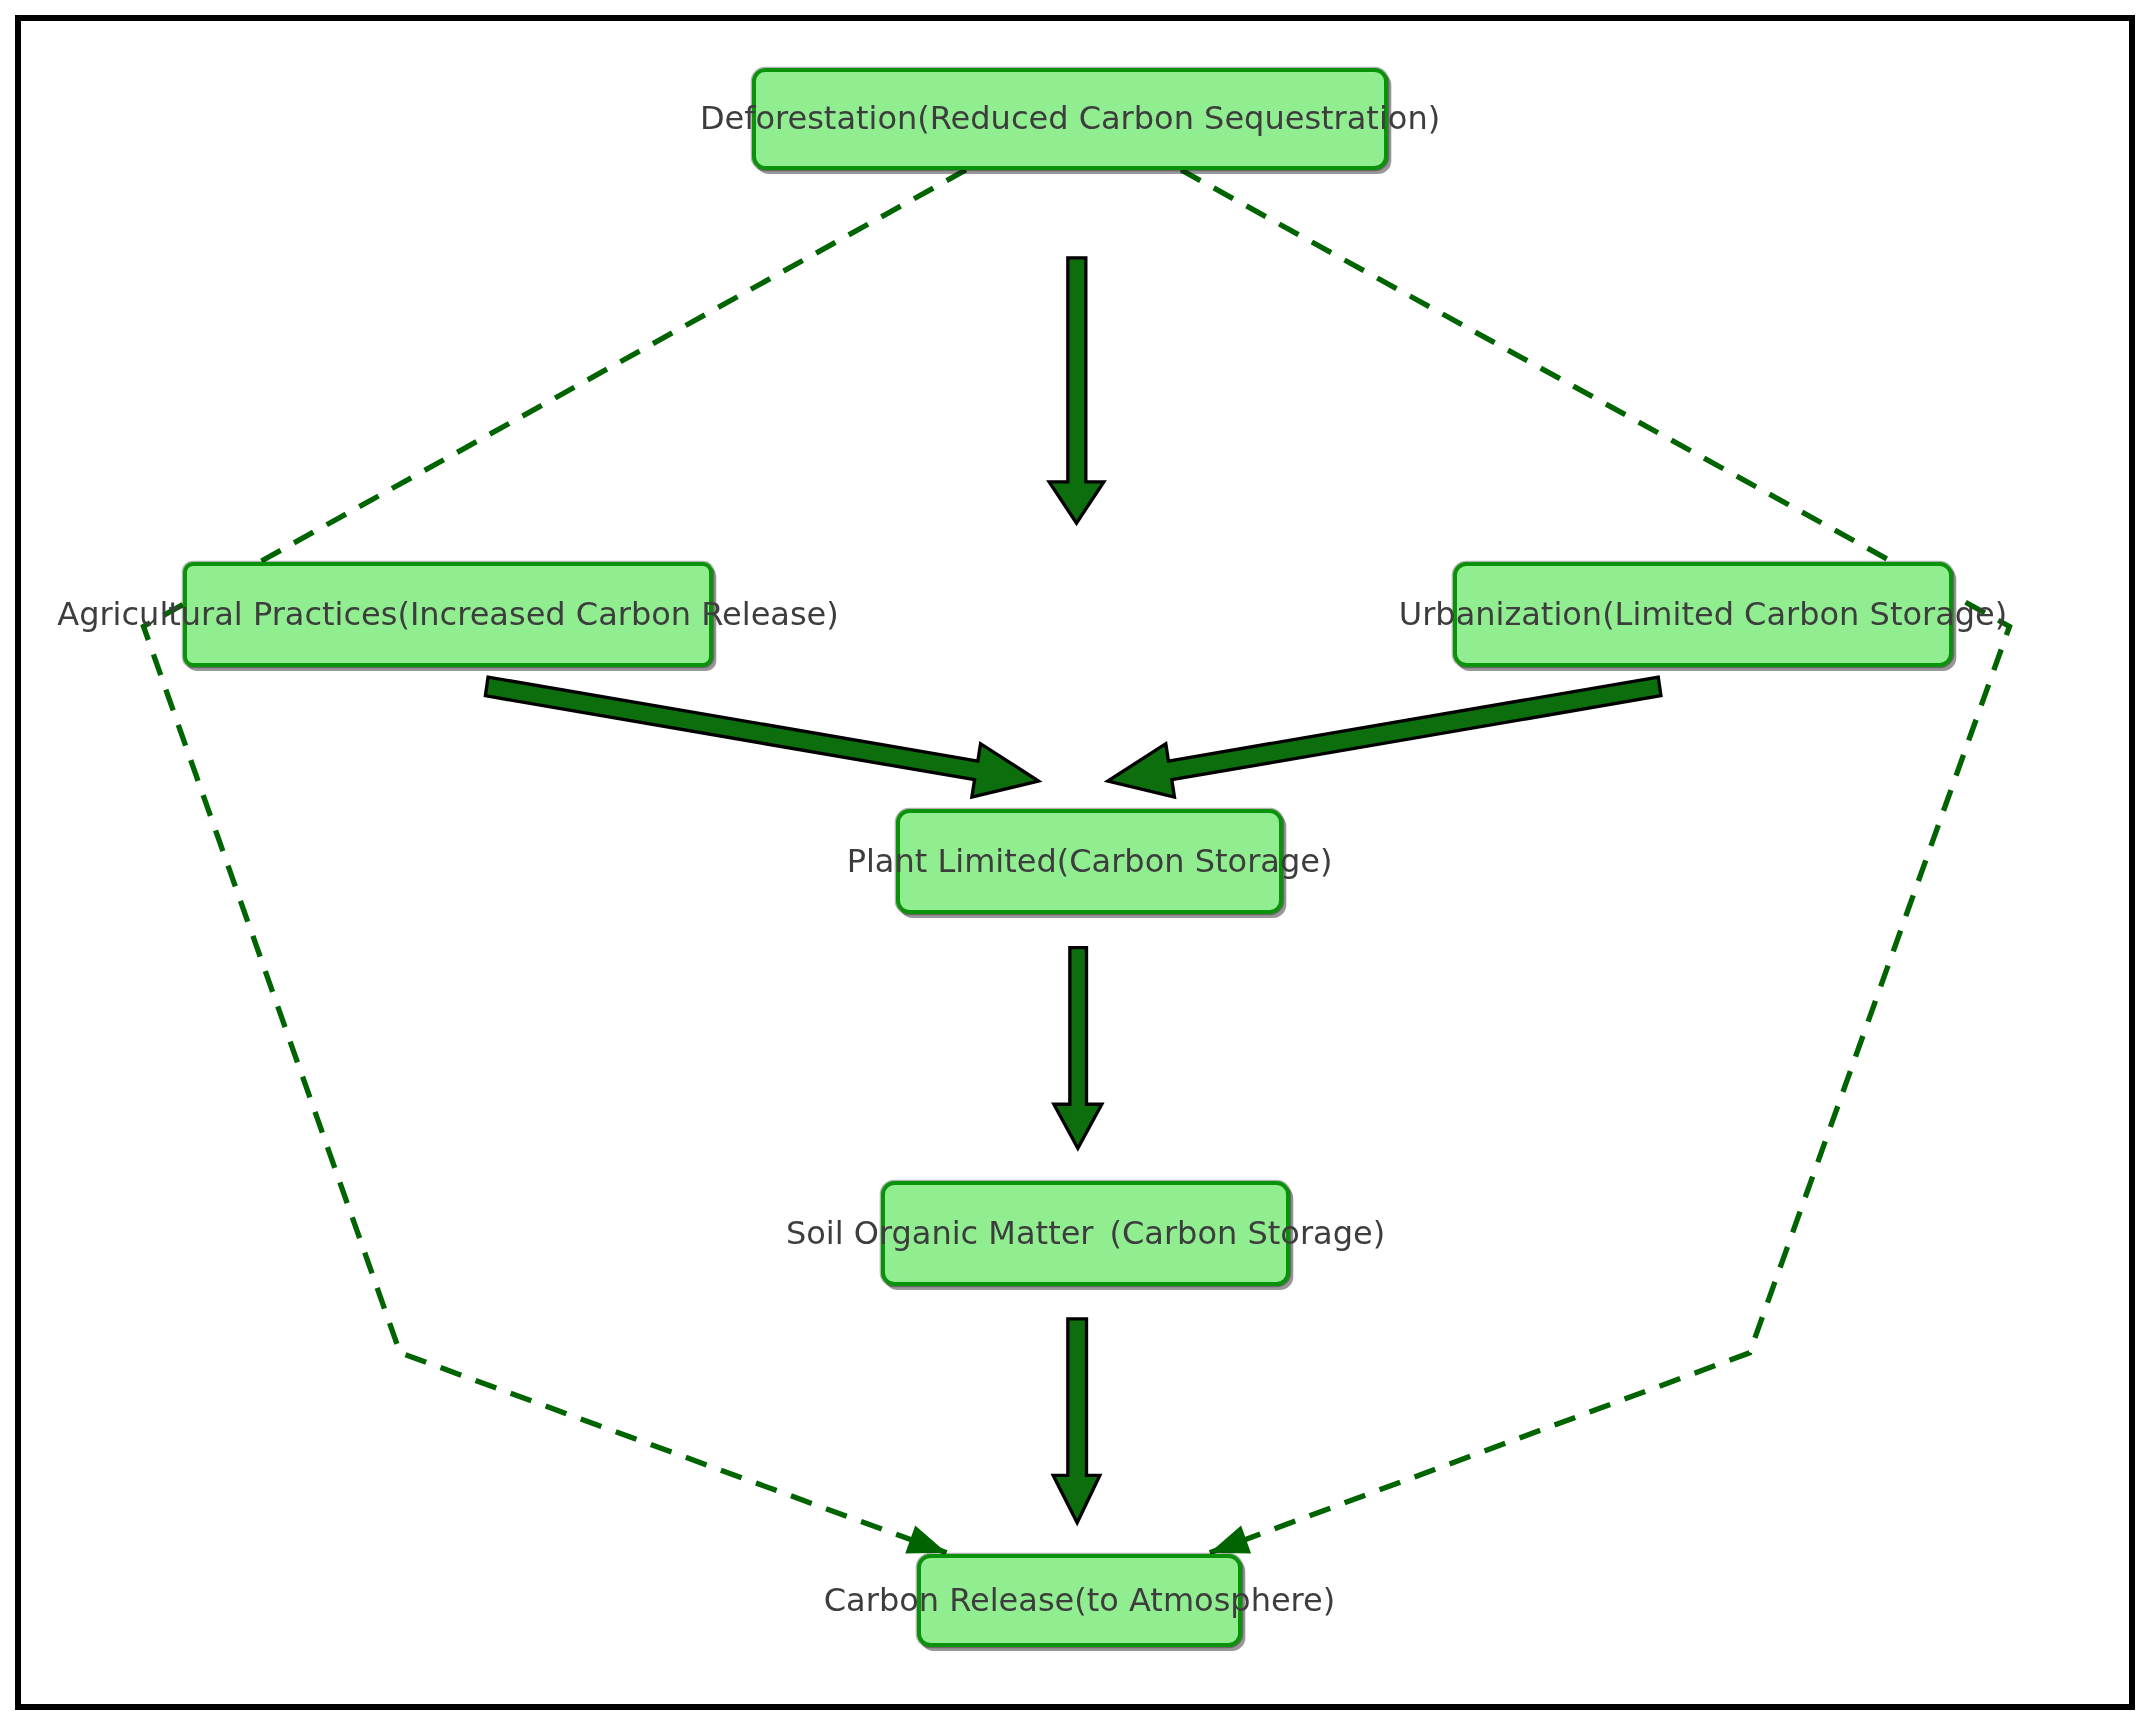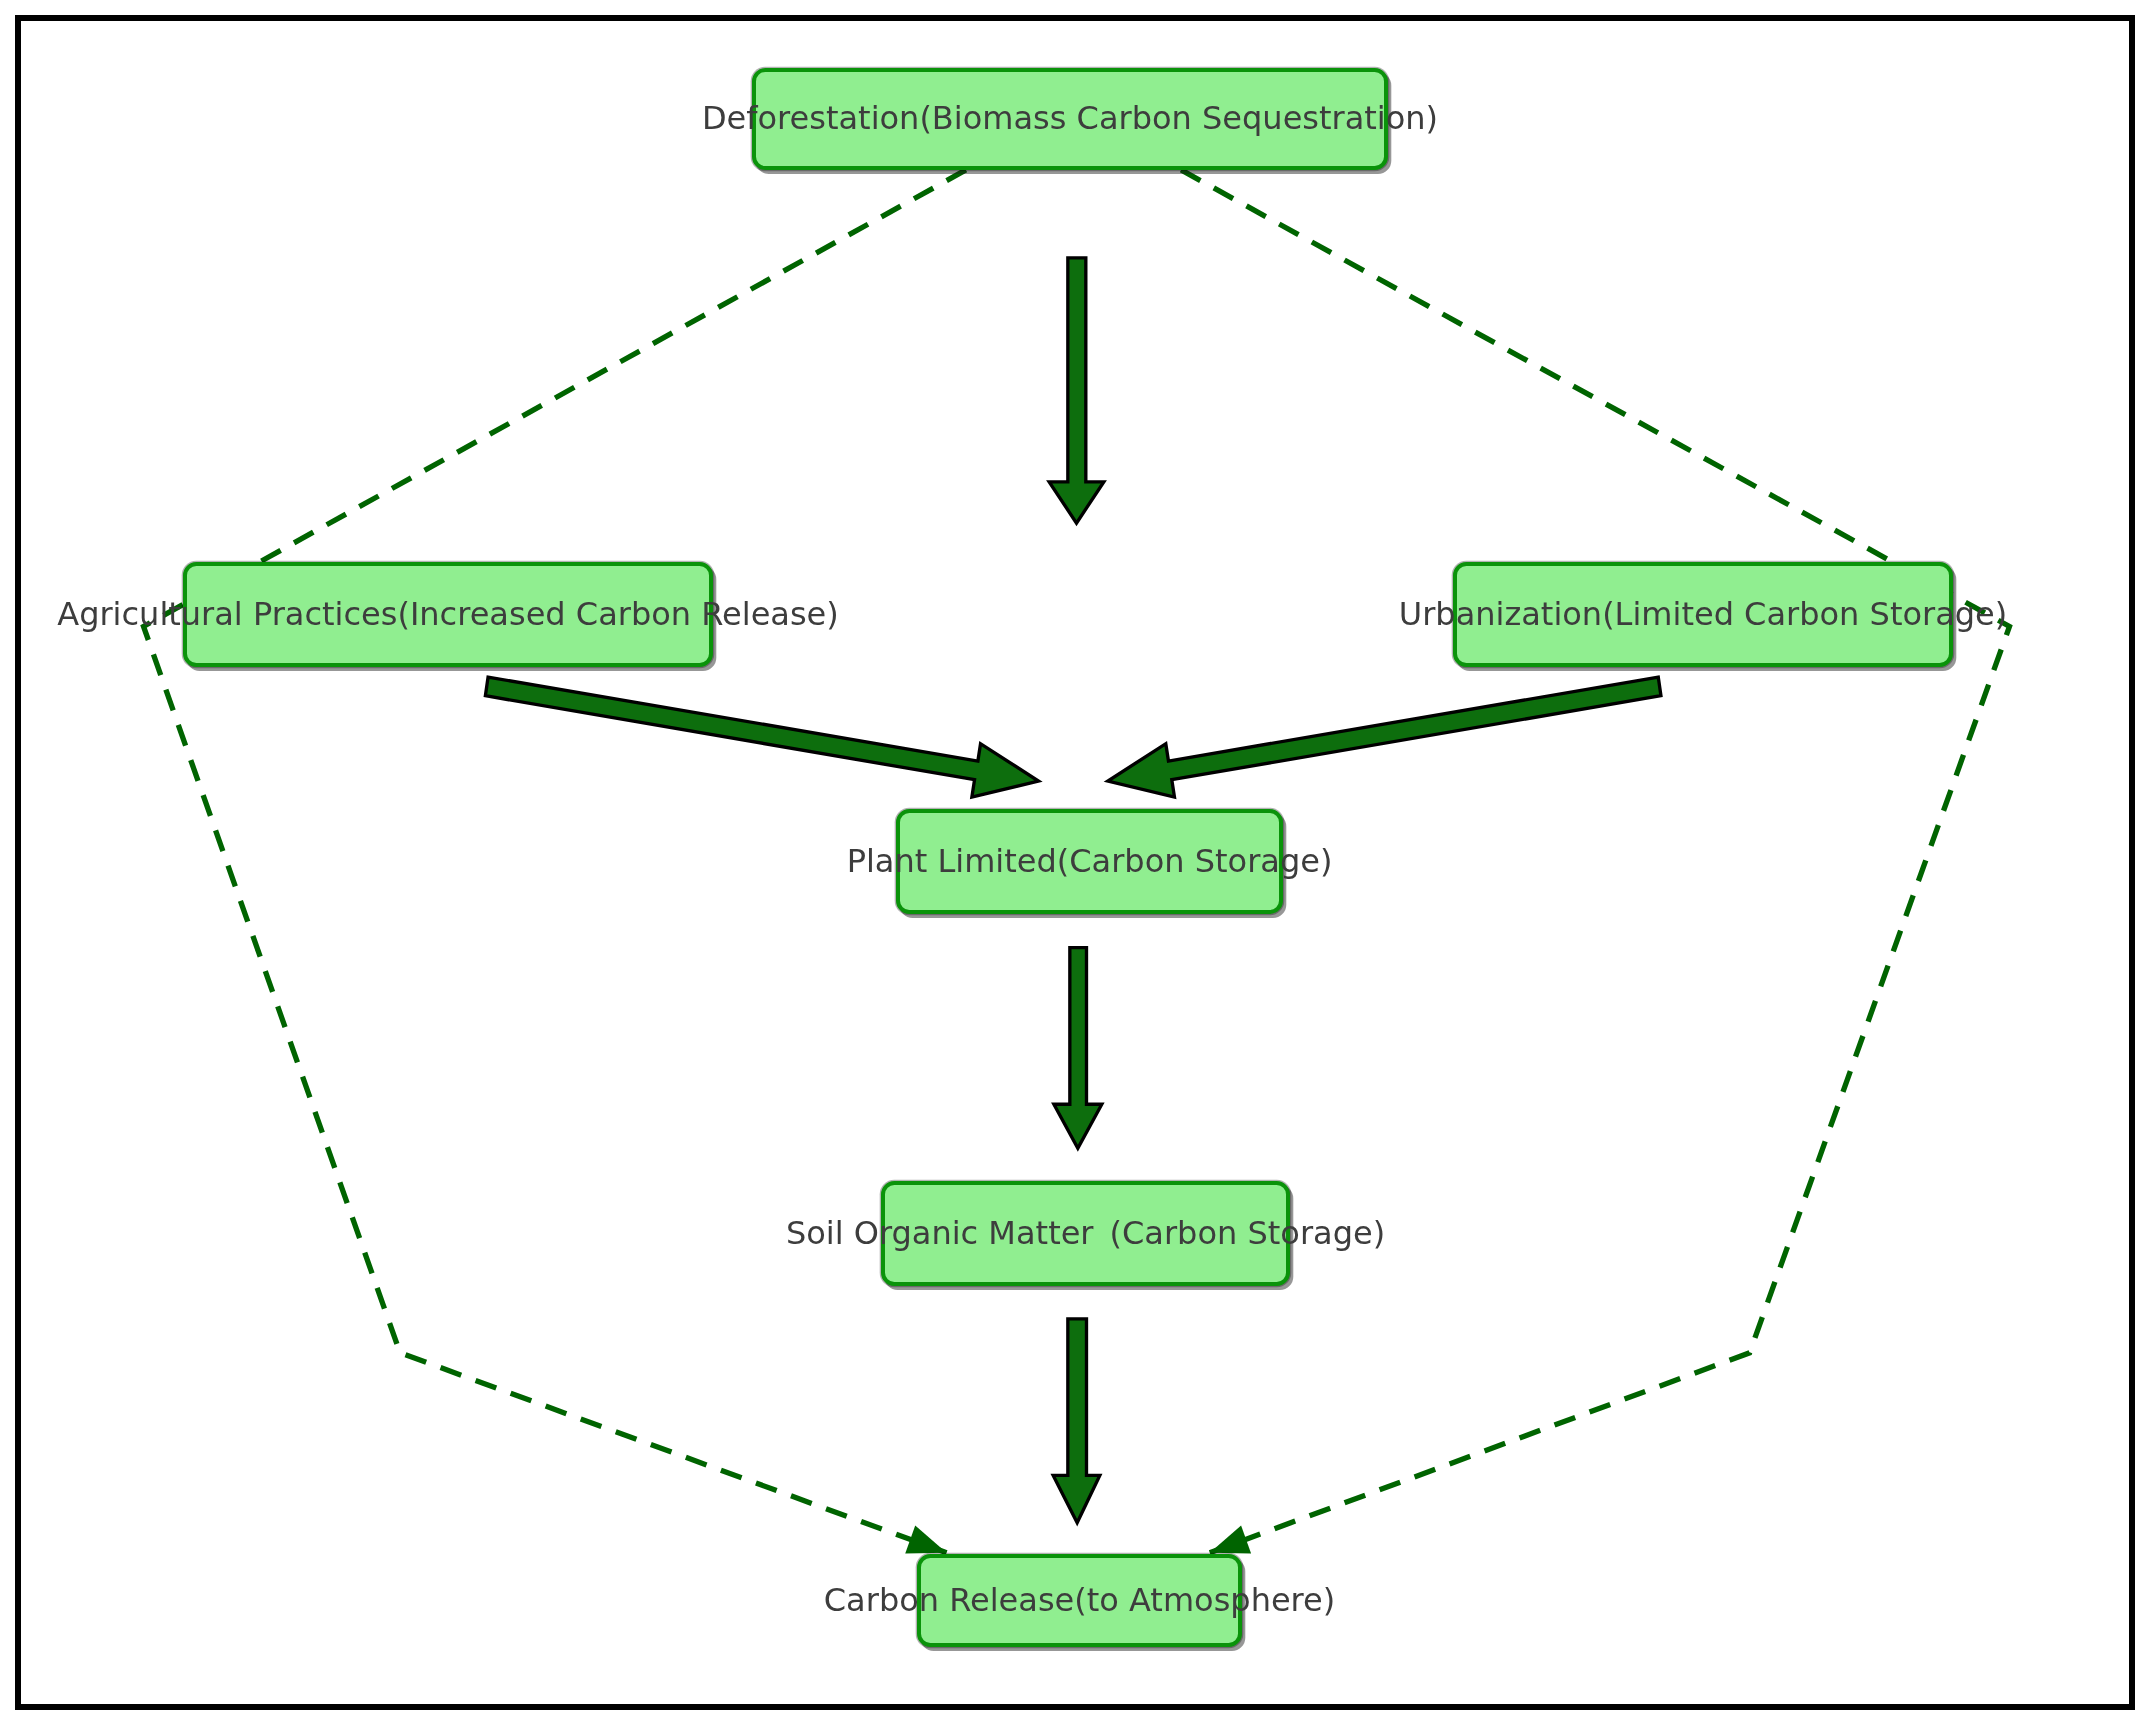--- a/index.html
+++ b/index.html
@@ -71,21 +71,21 @@
     align-items: center;
     justify-content: center;
     text-align: center;
     color: var(--text);
     font-size: 32px;
     line-height: 1.3;
     z-index: 2;
   }
   .node span { display: block; white-space: nowrap; }
   .node-deforestation   { left: 752px; top: 68px;  width: 636px; height: 102px; }
-  .node-agricultural    { left: 183px;  top: 562px;  width: 530px; height: 105px; }
+  .node-agricultural    { left: 183px;  top: 562px;  width: 530px; height: 105px; border-radius: 10px; }
   .node-urbanization    { left: 1453px; top: 562px;  width: 500px; height: 105px; text-align: right; }
   .node-plant-biomass   { left: 896px; top: 809px; width: 387px; height: 105px; }
   .node-soil-organic    { left: 881px; top: 1181px; width: 409px; height: 105px; gap: 16px; }
   .node-carbon-release  { left: 917px; top: 1554px; width: 325px; height: 93px; }
 </style>
 </head>
 <body>
 
 <div class="stage">
 
@@ -102,21 +102,21 @@
 
     <polygon class="solid-arrow" points="1602,387 1629,387 1629,723 1656,723 1615,785 1574,723 1602,723"></polygon>
     <polygon class="solid-arrow" points="732,1016 1467,1142 1471,1116 1558,1172 1458,1196 1462,1170 728,1044"></polygon>
     <polygon class="solid-arrow" points="2488,1016 1753,1142 1749,1116 1662,1172 1762,1196 1758,1170 2492,1044"></polygon>
     <polygon class="solid-arrow" points="1605,1422 1630,1422 1630,1657 1653,1657 1617,1723 1581,1657 1605,1657"></polygon>
     <polygon class="solid-arrow" points="1602,1979 1630,1979 1630,2214 1650,2214 1616,2285 1580,2214 1602,2214"></polygon>
   </svg>
 
   <div class="node node-deforestation">
     <span>Deforestation</span>
-    <span>(Biomass Carbon Sequestration)</span>
+    <span>(Reduced Carbon Sequestration)</span>
   </div>
 
   <div class="node node-agricultural">
     <span>Agricultural Practices</span>
     <span>(Increased Carbon Release)</span>
   </div>
 
   <div class="node node-urbanization">
     <span>Urbanization</span>
     <span>(Limited Carbon Storage)</span>

